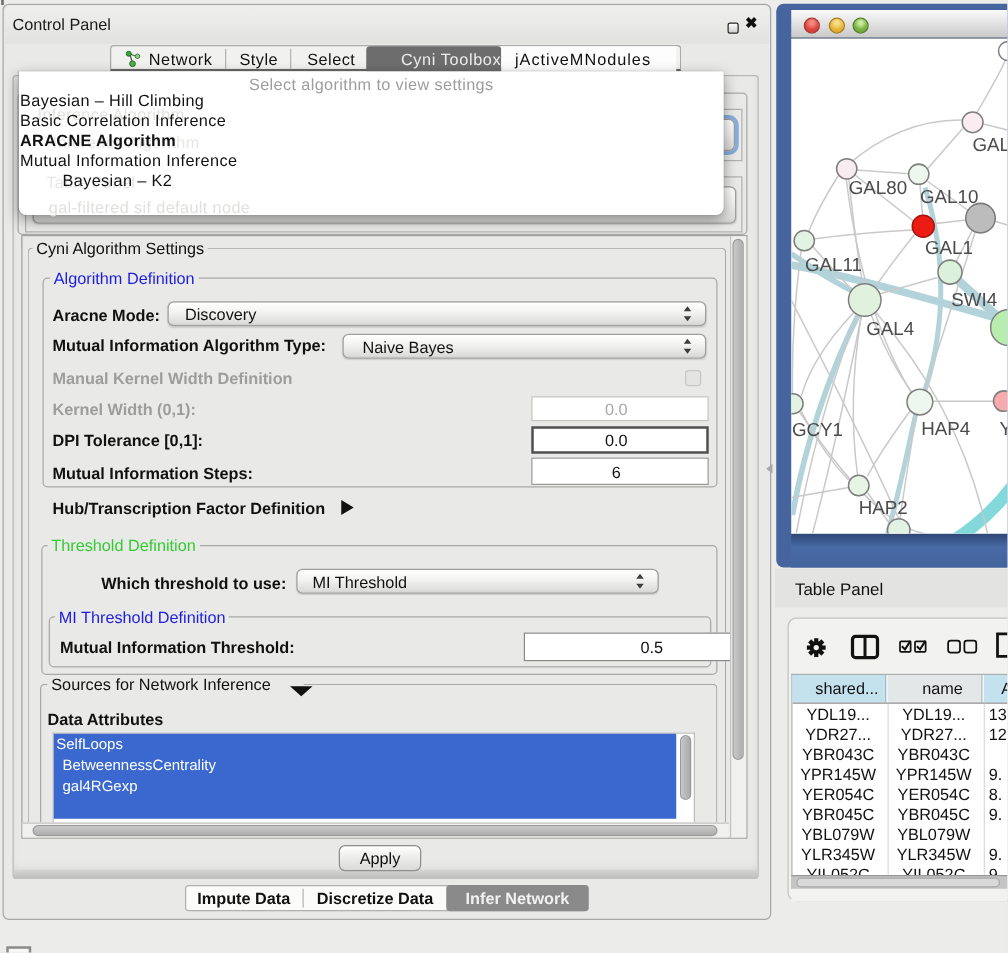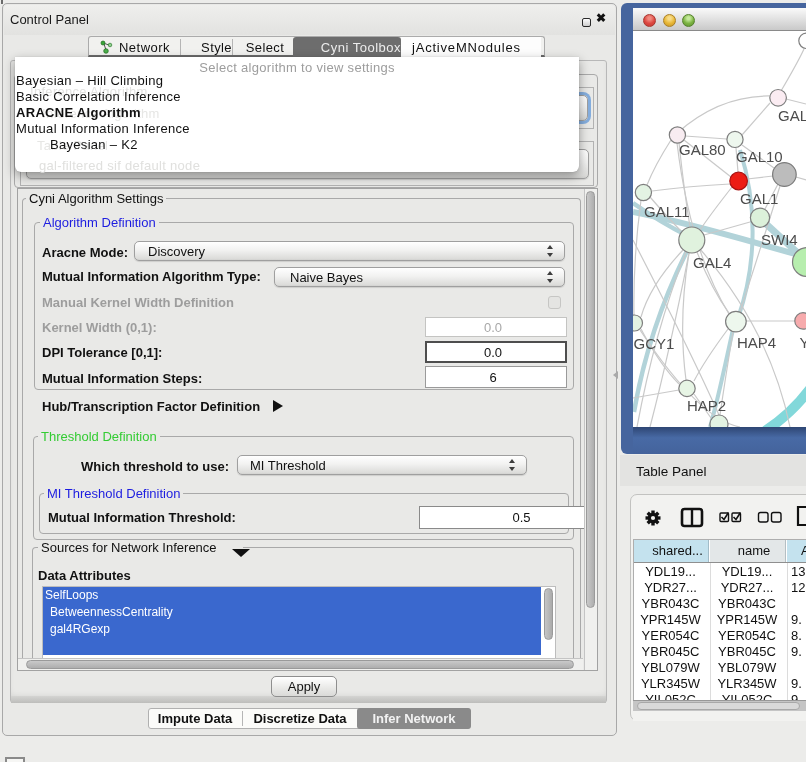--- a/index.html
+++ b/index.html
@@ -34,21 +34,21 @@
     <svg width="13" height="14" viewBox="0 0 13 14">
       <line x1="3" y1="3" x2="9" y2="5" stroke="#555" stroke-width="1"></line>
       <line x1="4" y1="4" x2="6" y2="10" stroke="#555" stroke-width="1"></line>
       <circle cx="3" cy="3" r="2" fill="#39a539" stroke="#1c6b1c" stroke-width="0.7"></circle>
       <circle cx="10" cy="5" r="1.8" fill="#8fd08f" stroke="#2d7a2d" stroke-width="0.7"></circle>
       <circle cx="6" cy="11" r="2.3" fill="#4db04d" stroke="#1c6b1c" stroke-width="0.7"></circle>
     </svg>
   </div>
   <div class="abs" style="left:27px; top:3px; width:57px; text-align:center; letter-spacing:0.5px;">Network</div>
   <div class="abs" style="left:91px; top:2px; width:1px; height:16px; background:#b5b5b5;"></div>
-  <div class="abs" style="left:93px; top:3px; width:50px; text-align:right; letter-spacing:0.4px;">Style</div>
+  <div class="abs" style="left:93px; top:3px; width:50px; text-align:center; letter-spacing:0.4px;">Style</div>
   <div class="abs" style="left:143px; top:2px; width:1px; height:16px; background:#b5b5b5;"></div>
   <div class="abs" style="left:150px; top:3px; width:52px; text-align:center; letter-spacing:0.4px;">Select</div>
   <div class="abs" style="left:204px; top:0px; width:108px; height:21px; background:#6d6d6d; border-radius:3px 3px 0 0; color:#ededed; text-align:right; padding-top:3px; letter-spacing:0.5px;">Cyni Toolbox</div>
   <div class="abs" style="left:312px; top:0px; width:140px; height:21px; background:#fdfdfd; padding:3px 0 0 11px; letter-spacing:0.8px;">jActiveMNodules</div>
 </div>
 
 <div class="abs" style="left:10px; top:60px; width:597px; height:643px; border:1px solid #b8b8b8; border-radius:3px; background:#e9e9e7; box-shadow:inset 0 -8px 9px -5px rgba(0,0,0,0.18);"></div>
 
 <div class="grp" style="left:14px; top:74px; width:584px; height:114px;"></div>
 <div class="abs" style="left:20px; top:87px; width:574px; height:42px; border:1px solid #b2b2b2;"></div>

